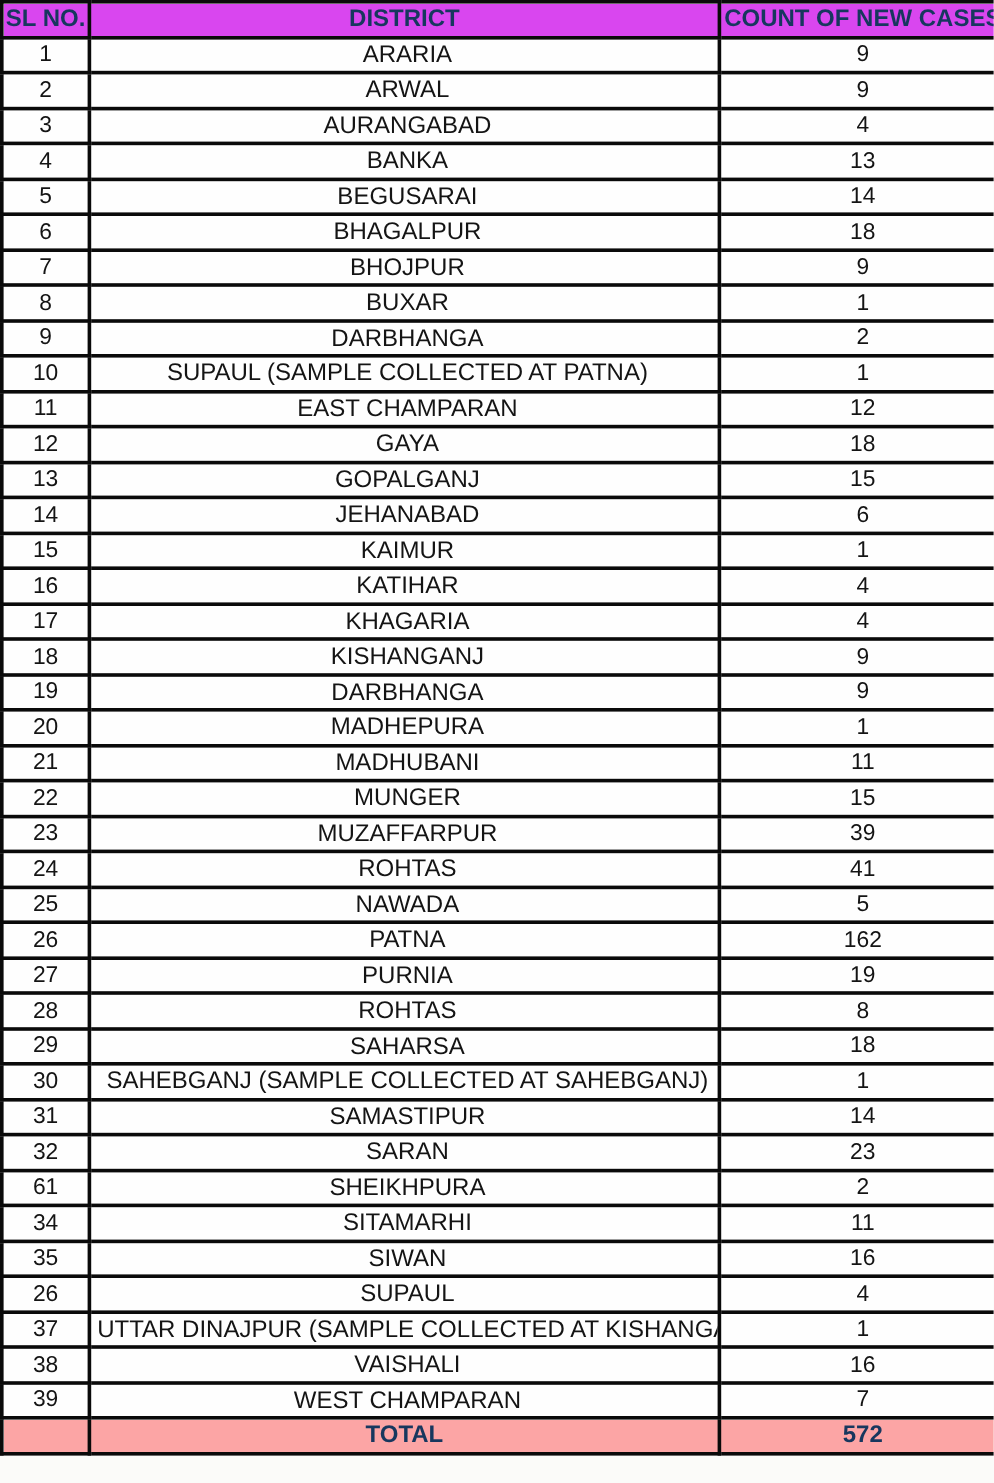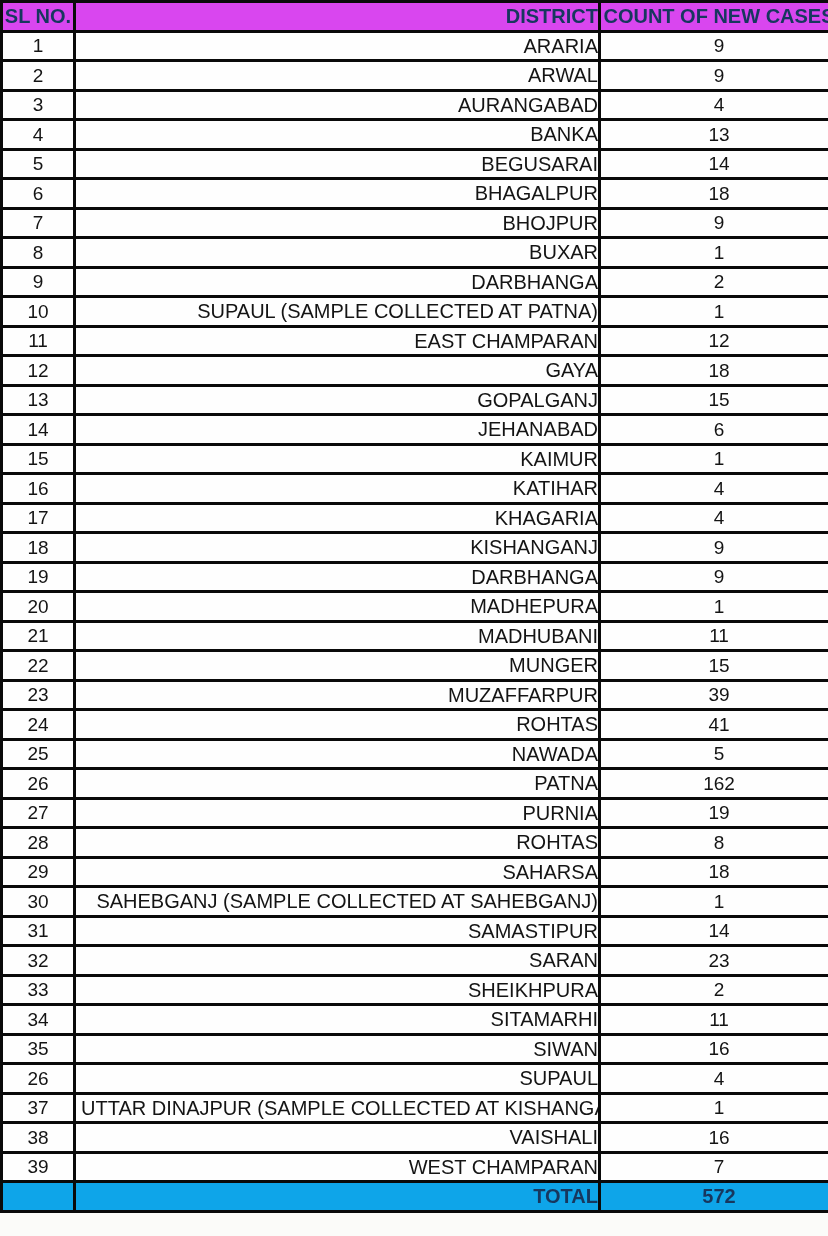--- a/index.html
+++ b/index.html
@@ -22,39 +22,39 @@
   }
   th, td {
     border: 3px solid #0a0a0a;
     height: 26.5px;
     padding: 0;
     line-height: 1;
     overflow: hidden;
     white-space: nowrap;
   }
   .col-sl      { width: 70px;  text-align: center; }
-  .col-district{ width: 522px; text-align: right; padding-left: 5px; }
+  .col-district{ width: 522px; text-align: center; padding-left: 5px; }
   .col-count   { width: 236px; text-align: center; }
   thead th {
     background: #d946ef;
     color: #17375e;
     font-weight: bold;
     font-size: 20px;
     text-align: center;
   }
   thead th.col-district { padding-left: 0; }
   tbody td {
     color: #141414;
     font-size: 20px;
   }
   tbody td.col-sl, tbody td.col-count {
     font-size: 19px;
   }
   tfoot td {
-    background: #0ea5e9;
+    background: #fca5a5;
     color: #17375e;
     font-weight: bold;
     font-size: 20px;
     text-align: center;
   }
   tfoot td.col-district { padding-left: 0; }
 </style>
 </head>
 <body>
 
@@ -222,21 +222,21 @@
           <td class="col-sl">31</td>
           <td class="col-district">SAMASTIPUR</td>
           <td class="col-count">14</td>
         </tr>
         <tr>
           <td class="col-sl">32</td>
           <td class="col-district">SARAN</td>
           <td class="col-count">23</td>
         </tr>
         <tr>
-          <td class="col-sl">33</td>
+          <td class="col-sl">61</td>
           <td class="col-district">SHEIKHPURA</td>
           <td class="col-count">2</td>
         </tr>
         <tr>
           <td class="col-sl">34</td>
           <td class="col-district">SITAMARHI</td>
           <td class="col-count">11</td>
         </tr>
         <tr>
           <td class="col-sl">35</td>

